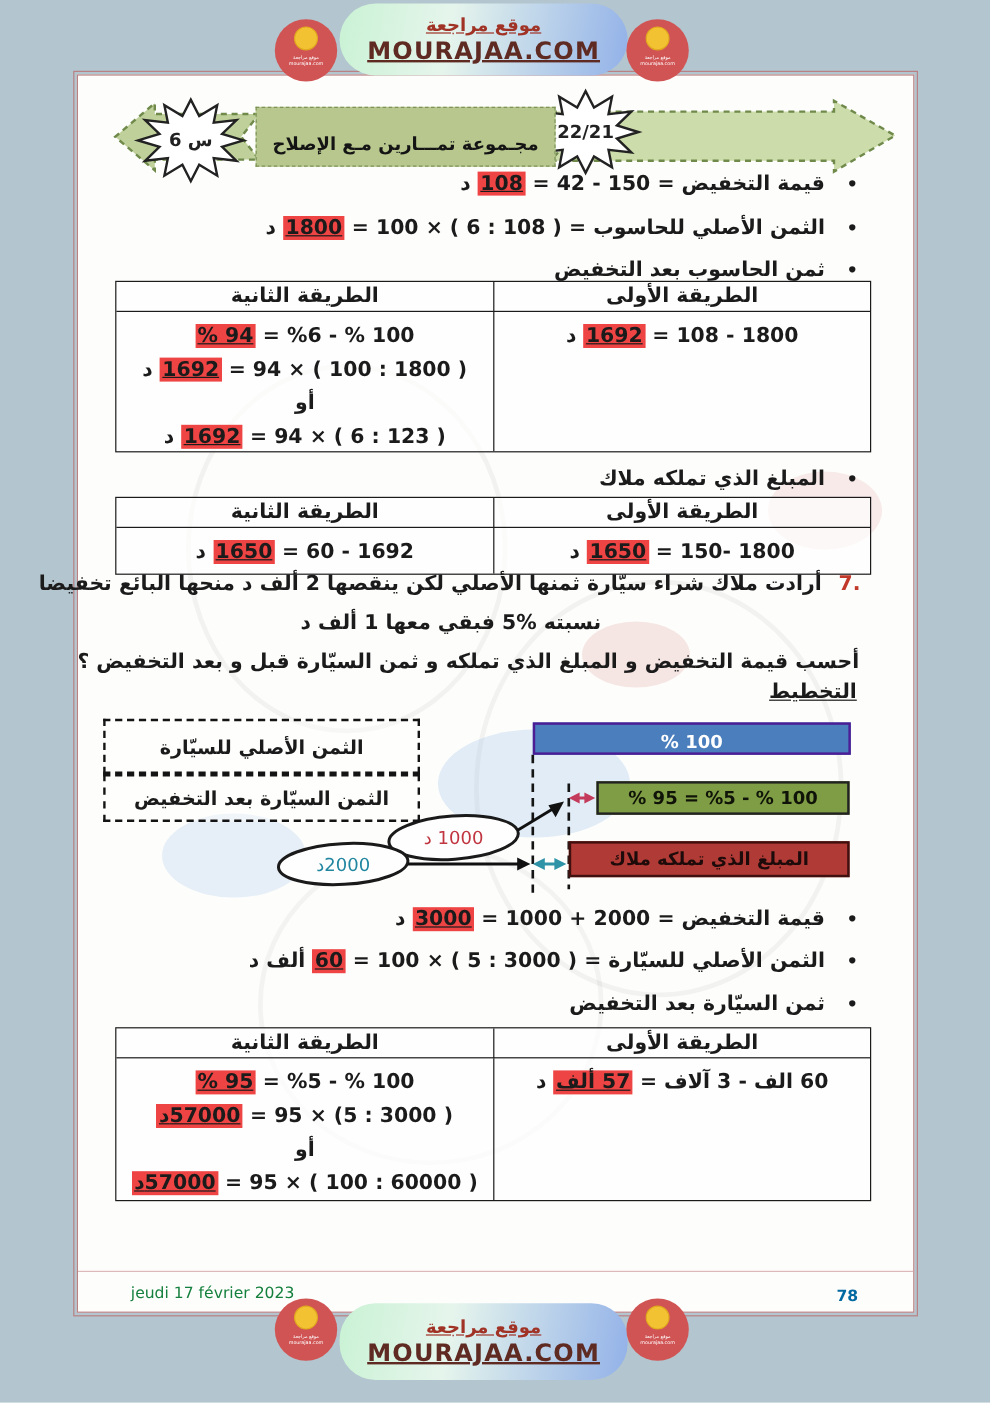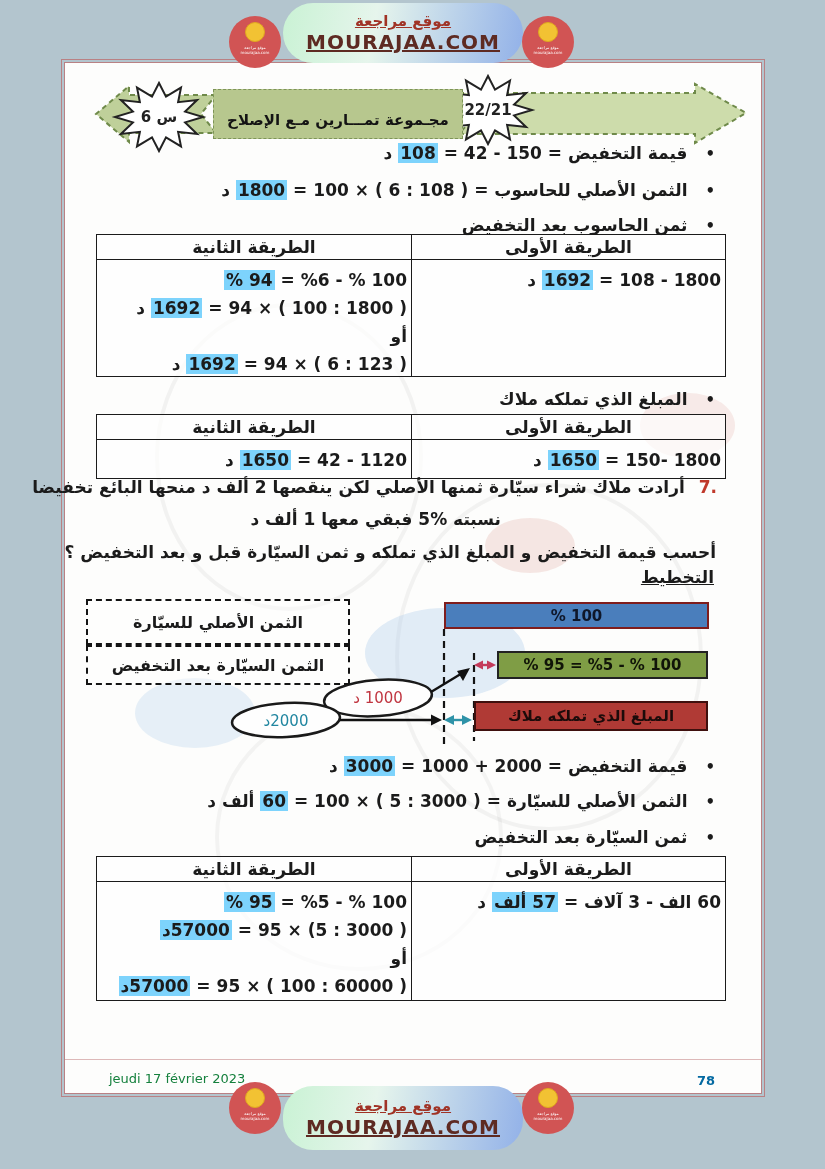--- a/index.html
+++ b/index.html
@@ -29,40 +29,40 @@
   .title-svg{position:absolute;left:0;top:10px;z-index:6;}
   .title-rect{position:absolute;left:148px;top:26px;width:248px;height:48px;background:#b7c78e;
               border:1px dashed #7d9457;z-index:7;display:flex;align-items:center;justify-content:center;}
   .title-text{font-size:15px;font-weight:700;color:#141414;direction:rtl;white-space:nowrap;margin-top:12px;}
   .badge{position:absolute;z-index:8;font-size:15px;font-weight:700;color:#222;text-align:center;width:68px;}
 
   
   .eq{position:absolute;white-space:nowrap;font-size:17px;font-weight:600;color:#1b1b1b;direction:rtl;z-index:9;}
   .eq::before{content:"•";margin-left:12px;font-size:15px;}
   .eq.nodot::before{content:"";margin:0;}
-  .hl{background:#7dd3fc;padding:0 2px;}
+  .hl{background:#ef4444;padding:0 2px;text-decoration:underline;}
   .hl:empty{display:none;}
   .ex-num{direction:ltr;unicode-bidi:isolate;color:#c0392b;font-weight:700;margin-left:8px;}
 
   
   .tbl{position:absolute;left:31px;width:628px;border:1.6px solid #1b1b1b;display:grid;
        grid-template-columns:1fr 1fr;direction:rtl;z-index:9;background:rgba(255,255,255,0.65);}
   .tbl .h{border-bottom:1.6px solid #1b1b1b;text-align:center;font-weight:700;font-size:17px;
           padding:2px 0;direction:rtl;color:#1b1b1b;}
   .tbl .c1{border-left:1.6px solid #1b1b1b;}
-  .tbl .b{padding:6px 4px 2px;text-align:right;font-size:17px;font-weight:600;line-height:28px;
+  .tbl .b{padding:6px 4px 2px;text-align:center;font-size:17px;font-weight:600;line-height:28px;
           direction:rtl;color:#1b1b1b;vertical-align:top;}
   .tbl .b div{white-space:nowrap;}
 
   
   .dbox{position:absolute;border:2.4px dashed #141414;display:flex;align-items:center;justify-content:center;
         font-size:16px;font-weight:600;color:#1b1b1b;direction:rtl;z-index:9;background:rgba(255,255,255,0.4);}
   .bar{position:absolute;display:flex;align-items:center;justify-content:center;font-size:15px;
        font-weight:700;direction:rtl;z-index:9;box-sizing:border-box;}
-  .bar-blue{background:#4a7ebc;border:2px solid #7f1d1d;color:#0f172a;}
+  .bar-blue{background:#4a7ebc;border:2px solid #4c1d95;color:#ffffff;align-items:flex-end;}
   .bar-green{background:#7f9d45;border:2px solid #222;color:#101408;}
   .bar-red{background:#b03a35;border:2px solid #3f100e;color:#1c0b0a;}
   .diag-svg{position:absolute;left:0;top:530px;z-index:8;}
   .elabel{position:absolute;width:72px;text-align:center;font-size:15px;font-weight:400;
           direction:rtl;z-index:10;white-space:nowrap;}
   .lbl1000{color:#c03540;}
   .lbl2000{color:#2186a0;}
 
   
   .f-rule{position:absolute;left:0;top:996px;width:696px;height:1px;background:#ddb8b8;z-index:6;}
@@ -127,21 +127,21 @@
     <div class="eq" style="top:326px;right:46px;">
       <span>المبلغ الذي تملكه ملاك</span>
     </div>
     <div class="tbl" style="top:351px;">
       <div class="h c1">الطريقة الأولى</div>
       <div class="h">الطريقة الثانية</div>
       <div class="b c1" style="height:30px;">
         <div><span>1800 -150  = </span><span class="hl">1650</span><span> د</span></div>
       </div>
       <div class="b" style="height:30px;">
-        <div><span>1120 - 42 = </span><span class="hl">1650</span><span> د</span></div>
+        <div><span>1692 - 60 = </span><span class="hl">1650</span><span> د</span></div>
       </div>
     </div>
 
     <div class="eq nodot" style="top:414px;right:44px;">
       <span class="ex-num">7.</span>
       <span>أرادت ملاك شراء سيّارة ثمنها الأصلي لكن ينقصها 2 ألف د منحها البائع تخفيضا</span>
     </div>
     <div class="eq nodot" style="top:446px;right:260px;text-align:right;">
       <span>نسبته %5 فبقي معها 1 ألف د</span>
     </div>

